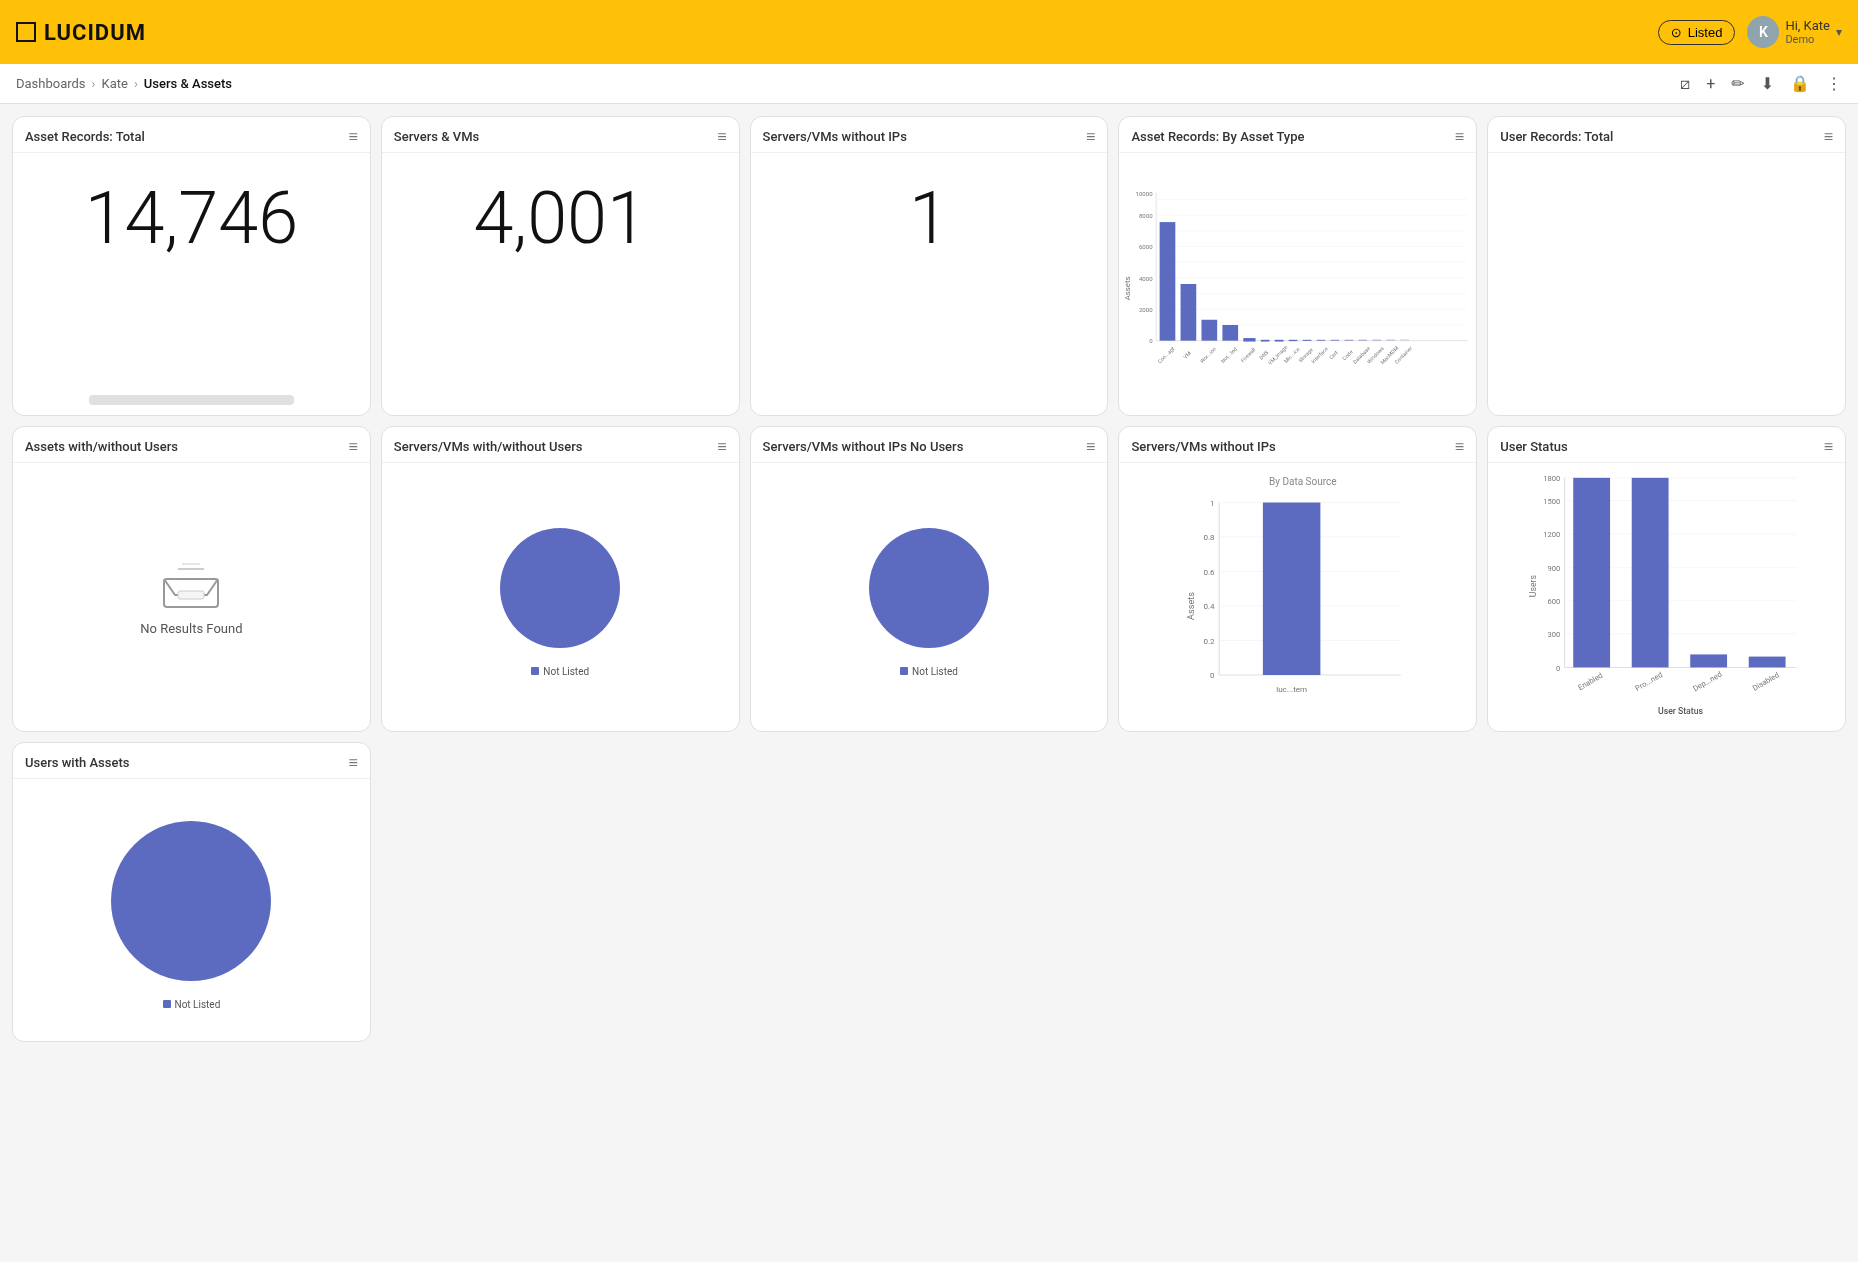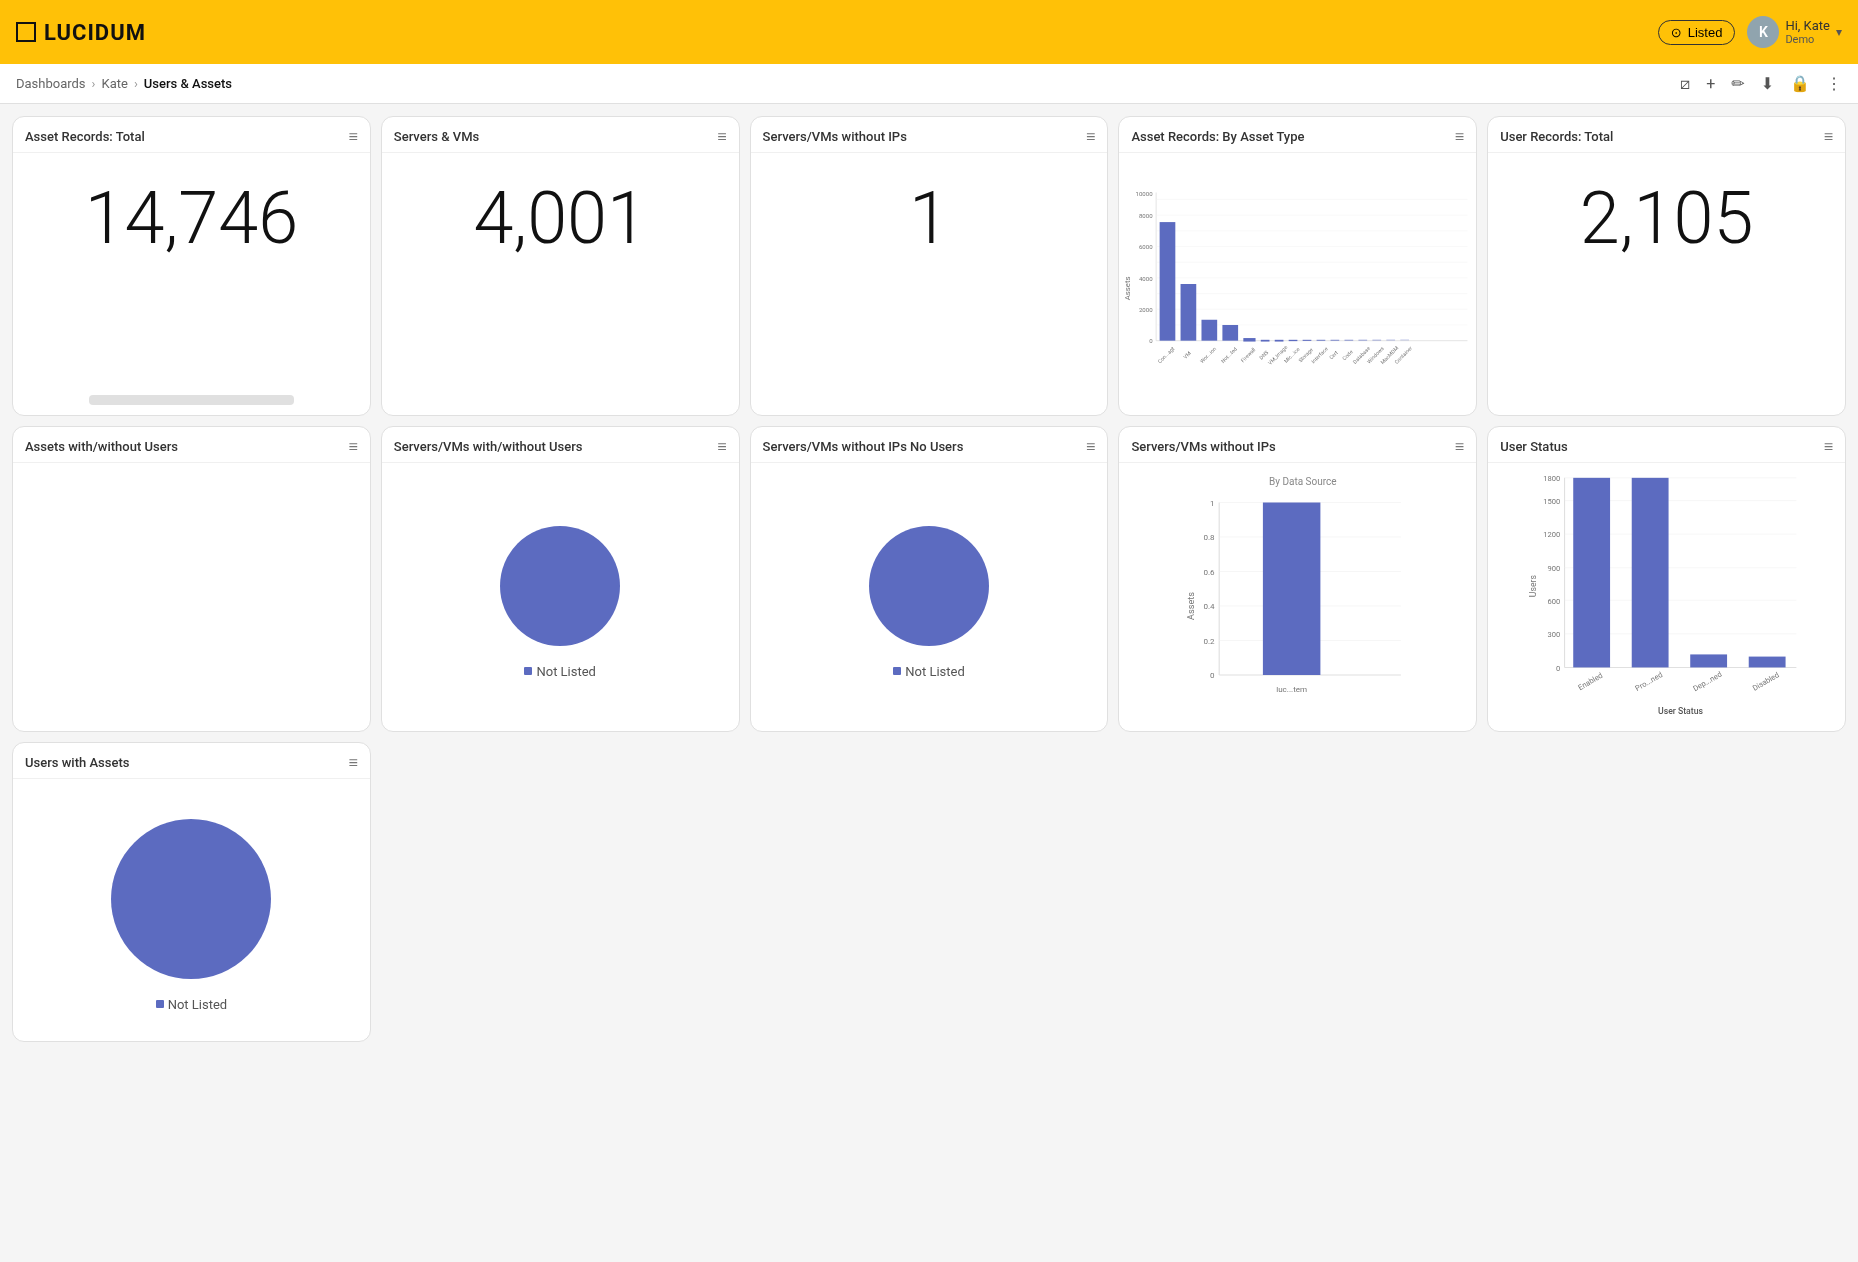--- a/index.html
+++ b/index.html
@@ -120,21 +120,21 @@
     
     .pie-container {
       display: flex;
       flex-direction: column;
       align-items: center;
       justify-content: center;
       width: 100%;
       height: 100%;
     }
     .pie-label {
-      font-size: 13px;
+      font-size: 10px;
       color: #555;
       margin-top: 8px;
       display: flex;
       align-items: center;
       gap: 4px;
     }
     .legend-dot {
       width: 8px; height: 8px;
       background: #5C6BC0;
       display: inline-block;
@@ -309,29 +309,38 @@
         </svg>
       </div>
     </div>
   </div>
 
   <div class="widget">
     <div class="widget-header">
       <span class="widget-title">User Records: Total</span>
       <span class="widget-menu-icon">≡</span>
     </div>
-    <div class="widget-body" style="align-items:flex-start; padding: 30px 20px;">
-      <span class="big-number">2,105</span>
-    </div>
   </div>
 
   <div class="widget">
     <div class="widget-header">
       <span class="widget-title">Assets with/without Users</span>
       <span class="widget-menu-icon">≡</span>
+    </div>
+    <div class="widget-body">
+      <div class="no-results">
+        <svg width="62" height="52" viewBox="0 0 62 52">
+          <rect x="4" y="20" width="54" height="28" rx="3" fill="none" stroke="#999" stroke-width="2"></rect>
+          <polyline points="4,20 15,36 47,36 58,20" fill="none" stroke="#999" stroke-width="2"></polyline>
+          <rect x="18" y="32" width="26" height="8" rx="2" fill="#f5f5f5" stroke="#ccc" stroke-width="1"></rect>
+          <line x1="18" y1="10" x2="44" y2="10" stroke="#bbb" stroke-width="1.5"></line>
+          <line x1="22" y1="5" x2="40" y2="5" stroke="#ccc" stroke-width="1"></line>
+        </svg>
+        <span class="no-results-text">No Results Found</span>
+      </div>
     </div>
   </div>
 
   <div class="widget">
     <div class="widget-header">
       <span class="widget-title">Servers/VMs with/without Users</span>
       <span class="widget-menu-icon">≡</span>
     </div>
     <div class="widget-body">
       <div class="pie-container">

